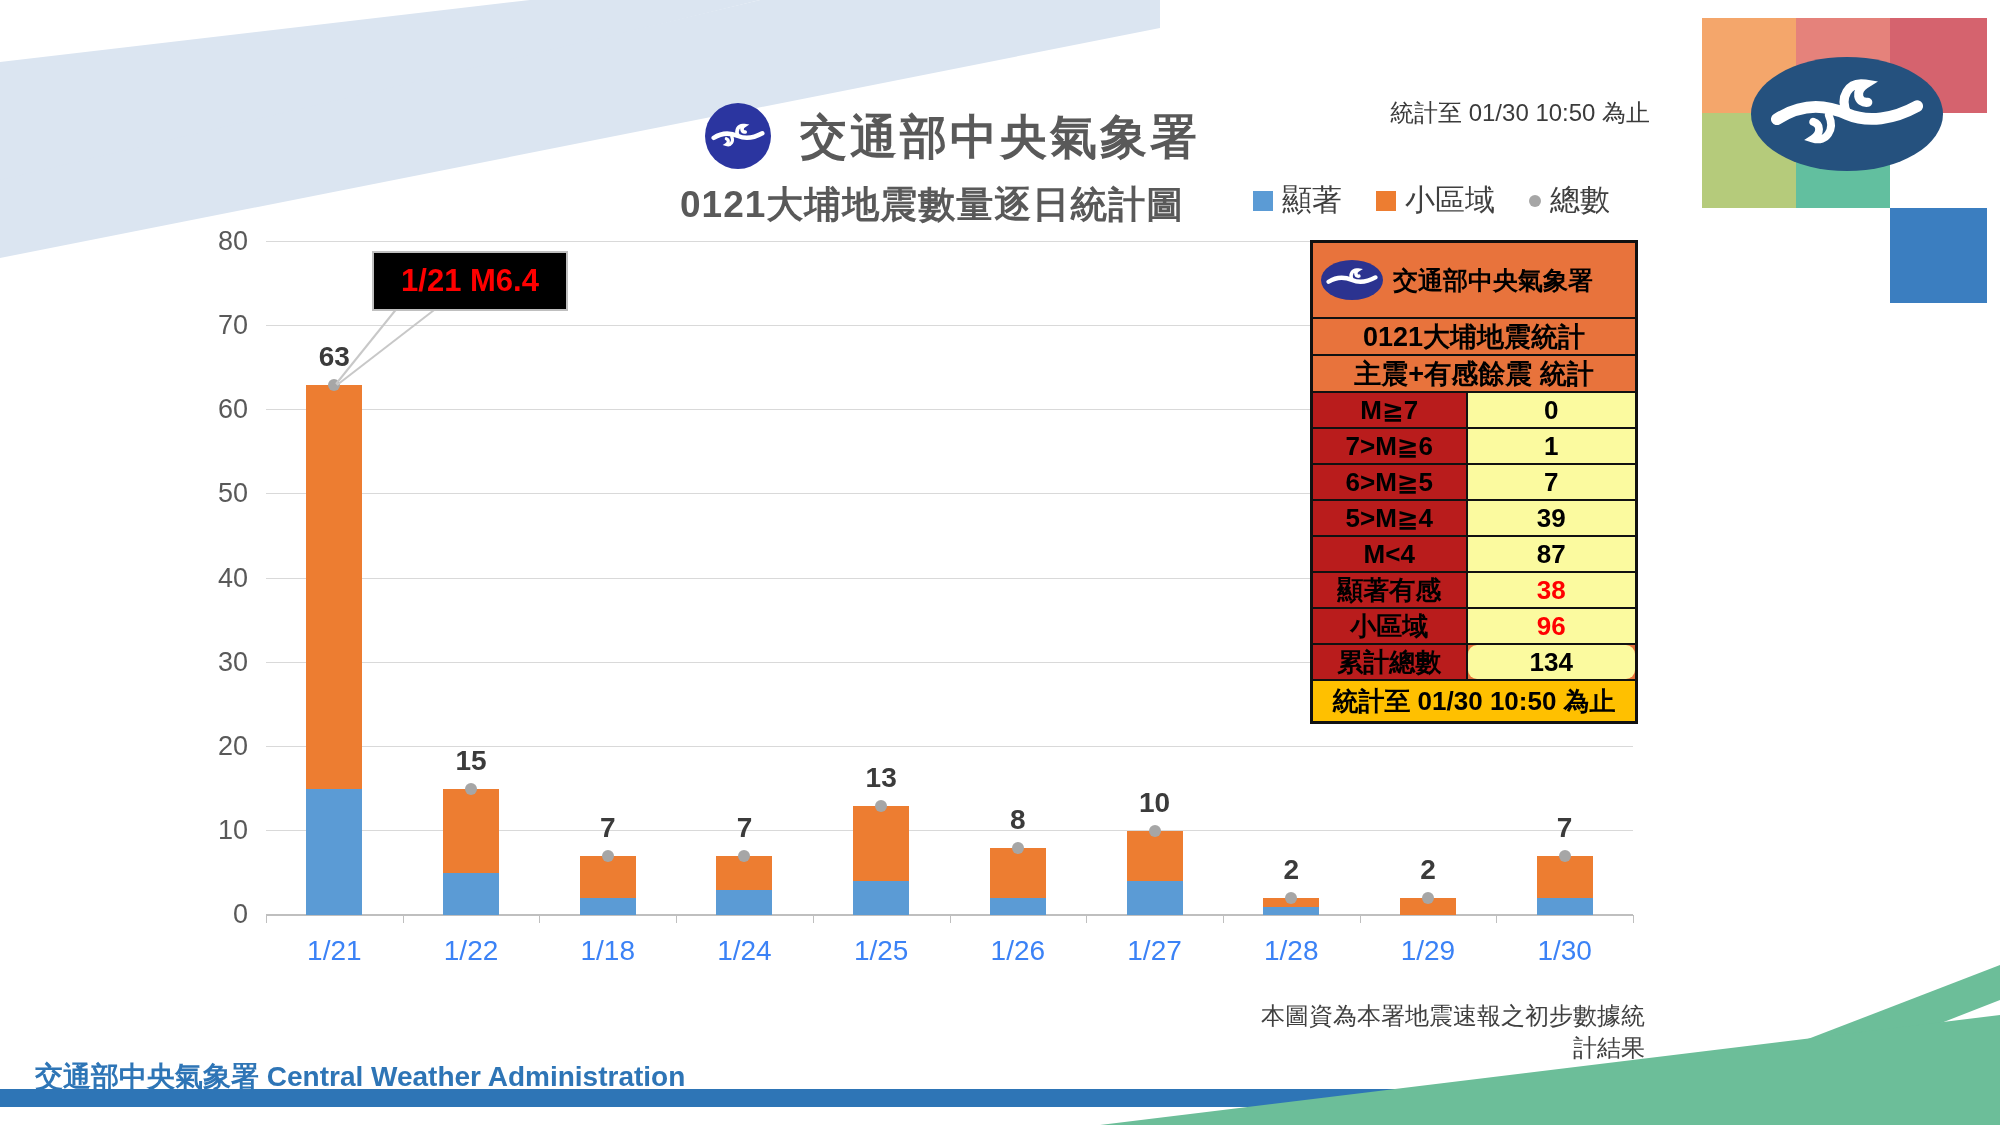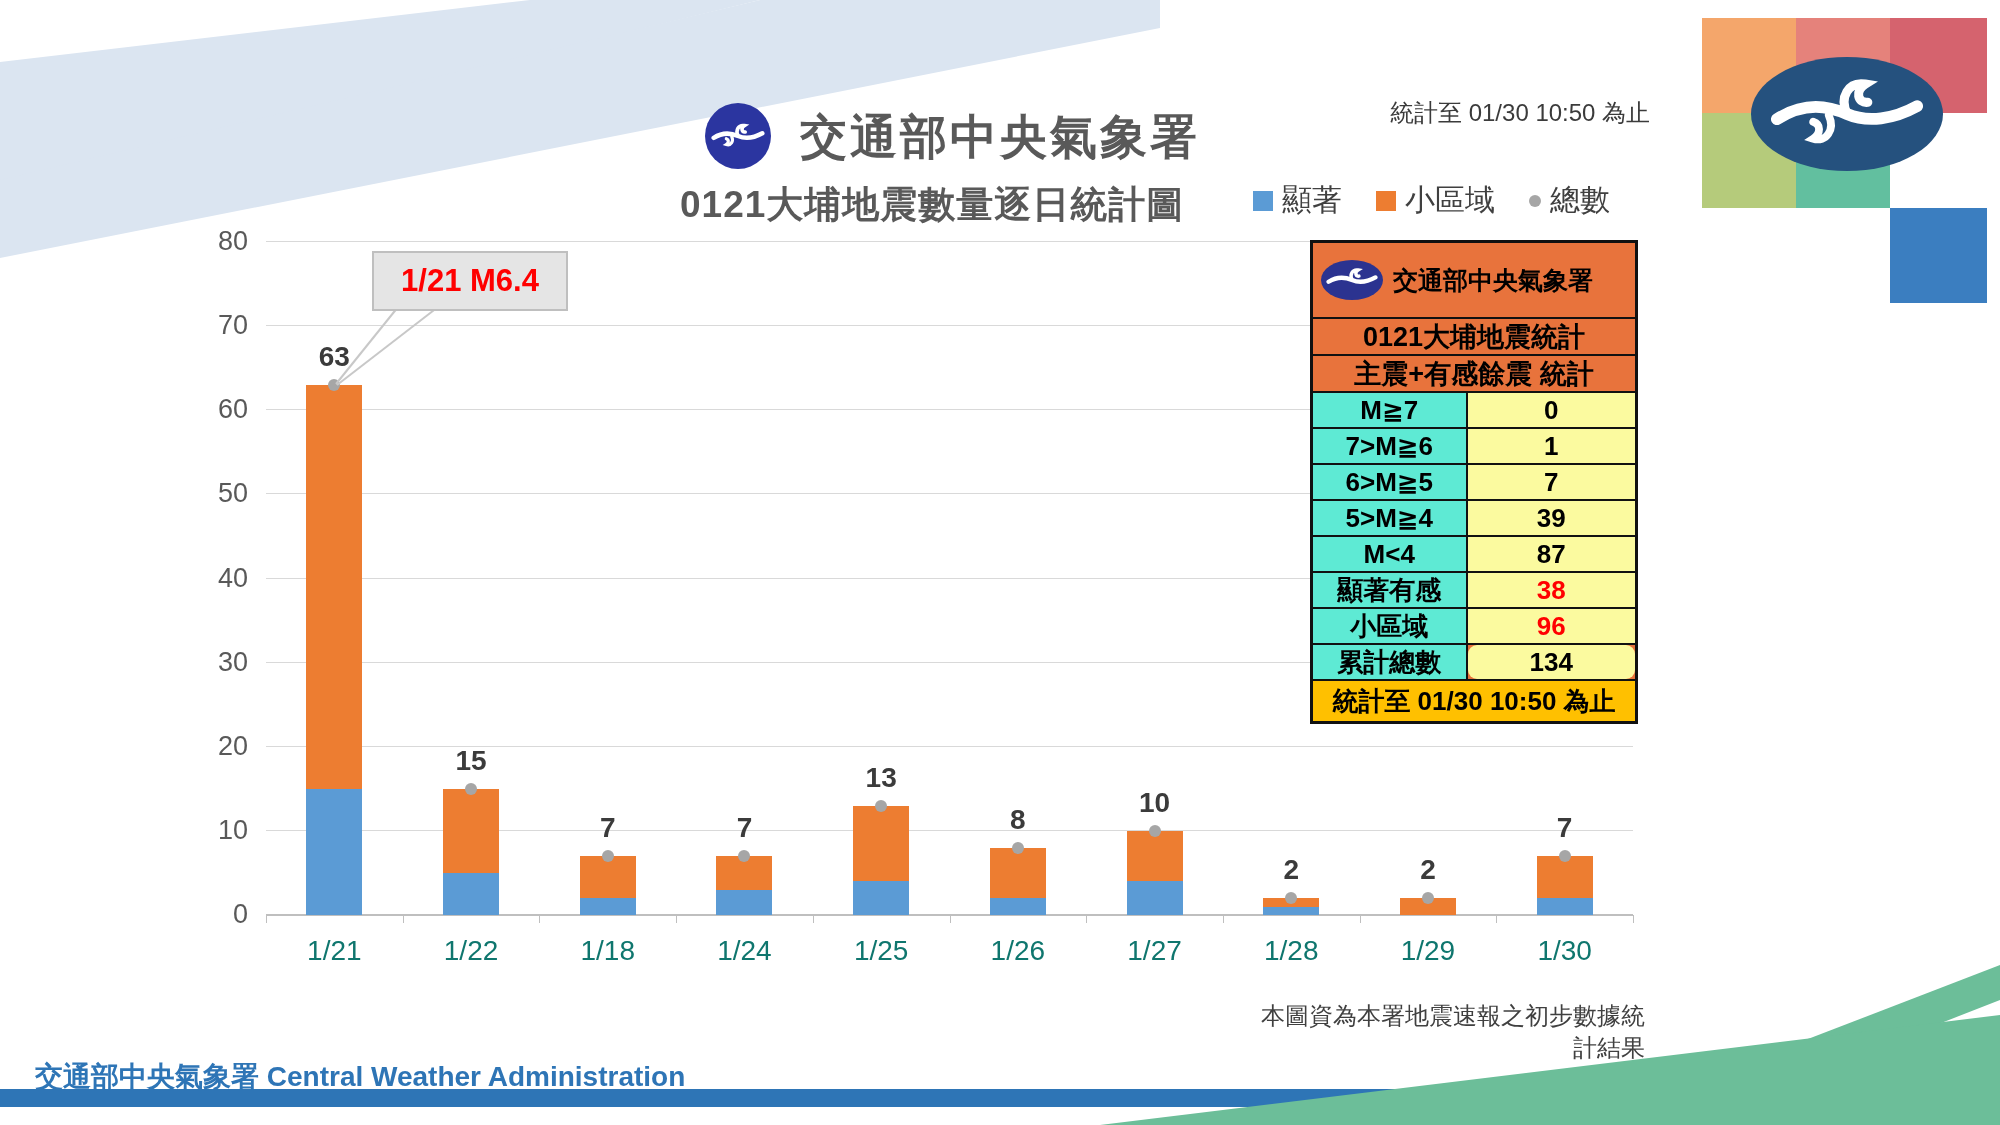--- a/index.html
+++ b/index.html
@@ -30,42 +30,42 @@
   .legend{position:absolute;left:1253px;top:180px;display:flex;align-items:center;gap:34px;}
   .legend-item{display:flex;align-items:center;gap:9px;font-size:30px;color:#404040;}
   .legend-swatch{width:20px;height:20px;display:inline-block;}
   .legend-dot{width:12px;height:12px;border-radius:50%;display:inline-block;}
   
   .plot{position:absolute;left:266px;top:242px;width:1367px;height:673px;}
   .gridline{position:absolute;left:0;width:1367px;height:1px;background:#d9d9d9;}
   .axis-x{position:absolute;left:0;bottom:-1px;width:1367px;height:2px;background:#bfbfbf;}
   .ytick{position:absolute;width:60px;text-align:right;font-size:27px;color:#595959;}
   .xtickmark{position:absolute;width:1px;height:8px;background:#bfbfbf;}
-  .xlabel{position:absolute;text-align:center;font-size:28px;color:#0f766e;}
+  .xlabel{position:absolute;text-align:center;font-size:28px;color:#3b82f6;}
   .bar-seg{position:absolute;}
   .total-dot{position:absolute;width:12px;height:12px;border-radius:50%;background:#a6a6a6;}
   .total-label{position:absolute;width:90px;text-align:center;font-size:28px;font-weight:bold;color:#3b3b3b;}
   
-  .callout{position:absolute;left:372px;top:251px;width:192px;height:56px;background:#e5e5e5;
+  .callout{position:absolute;left:372px;top:251px;width:192px;height:56px;background:#000000;
            border:2px solid #bfbfbf;display:flex;align-items:center;justify-content:center;
            font-size:31px;font-weight:bold;color:#ff0000;z-index:4;}
   .leader-svg{position:absolute;left:0;top:0;width:2000px;height:1125px;pointer-events:none;z-index:3;}
   
   .stable{position:absolute;left:1310px;top:240px;width:328px;z-index:6;background:#e8733c;
           border:3px solid #111;box-sizing:border-box;}
   .st-head{height:76px;display:flex;align-items:center;gap:10px;padding:0 8px;background:#e8733c;
            border-bottom:2px solid #111;box-sizing:border-box;}
   .st-head-oval{width:62px;height:40px;background:#2b3390;border-radius:50%;position:relative;flex:none;}
   .st-head-oval svg{position:absolute;left:5px;top:7px;width:52px;height:26px;}
   .st-head-text{font-size:25px;font-weight:bold;color:#000;}
   .st-title{height:37px;background:#e8733c;border-bottom:2px solid #111;display:flex;align-items:center;
             justify-content:center;font-size:27px;font-weight:bold;color:#000;box-sizing:border-box;}
   .st-row{display:flex;height:36px;border-bottom:2px solid #111;box-sizing:border-box;}
   .st-cell{display:flex;align-items:center;justify-content:center;font-size:26px;font-weight:bold;color:#000;box-sizing:border-box;}
-  .st-label{width:48%;background:#5eead4;border-right:2px solid #111;}
+  .st-label{width:48%;background:#b91c1c;border-right:2px solid #111;}
   .st-value{width:52%;background:#fbfa9f;}
   .st-foot{height:40px;background:#ffc000;display:flex;align-items:center;justify-content:center;
            font-size:26px;font-weight:bold;color:#000;box-sizing:border-box;}
   
   .note{position:absolute;left:1245px;top:1000px;width:400px;text-align:right;font-size:24px;color:#404040;}
   .brand{position:absolute;left:35px;top:1058px;font-size:28px;font-weight:bold;color:#2e75b6;}
 </style>
 </head>
 <body>
 

